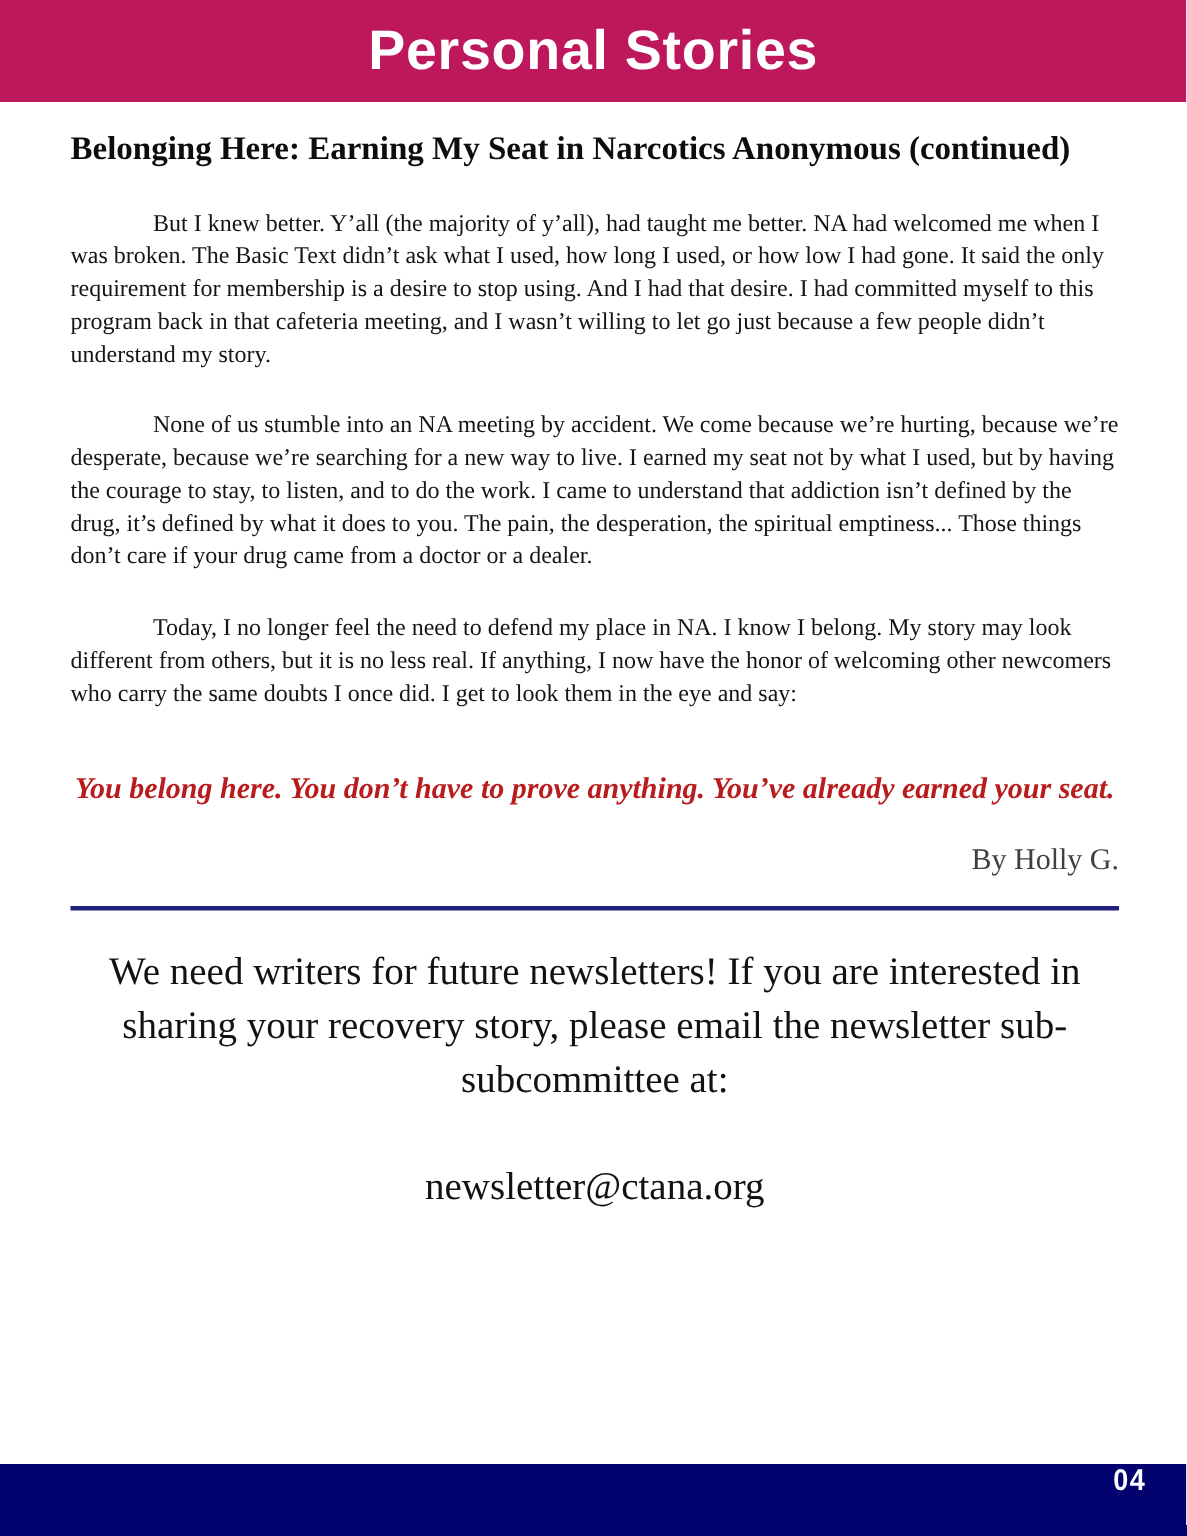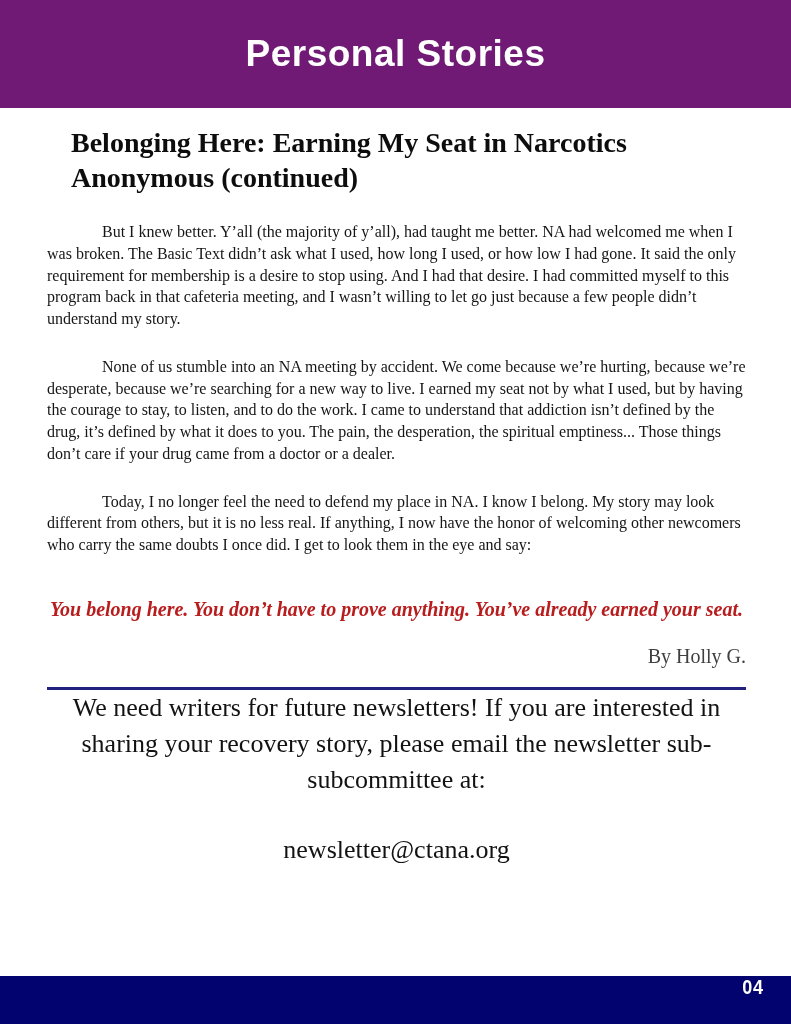--- a/index.html
+++ b/index.html
@@ -7,43 +7,42 @@
   .page {
     position: relative;
     width: 791px;
     height: 1024px;
     background: #ffffff;
     font-family: "Liberation Serif", serif;
     color: #111111;
     overflow: hidden;
   }
   .banner {
-    height: 108px;
-    background: #701a75;
+    height: 68px;
+    background: #be185d;
     display: flex;
     align-items: center;
     justify-content: center;
   }
   .banner-title {
     font-family: "Liberation Sans", sans-serif;
     font-weight: bold;
     font-size: 37px;
     color: #ffffff;
     letter-spacing: 0.5px;
   }
   .content {
     padding: 0 45px 0 47px;
   }
   .article-heading {
     margin-top: 17px;
-    font-size: 28px;
+    font-size: 22px;
     font-weight: bold;
     line-height: 1.25;
     color: #0d0d0d;
-    margin-left: 24px;
   }
   .body-para {
     margin-top: 26px;
     font-size: 16px;
     line-height: 1.36;
     text-indent: 55px;
     color: #151515;
   }
   .pull-quote {
     margin-top: 42px;
@@ -58,20 +57,21 @@
     font-size: 20px;
     text-align: right;
     color: #404040;
   }
   .divider {
     border: none;
     border-top: 3px solid #22227E;
     margin-top: 19px;
   }
   .callout {
+    margin-top: 23px;
     padding: 0 10px;
     font-size: 26px;
     line-height: 1.38;
     text-align: center;
     color: #121212;
   }
   .email-line {
     margin-top: 38px;
     font-size: 26px;
     text-align: center;

